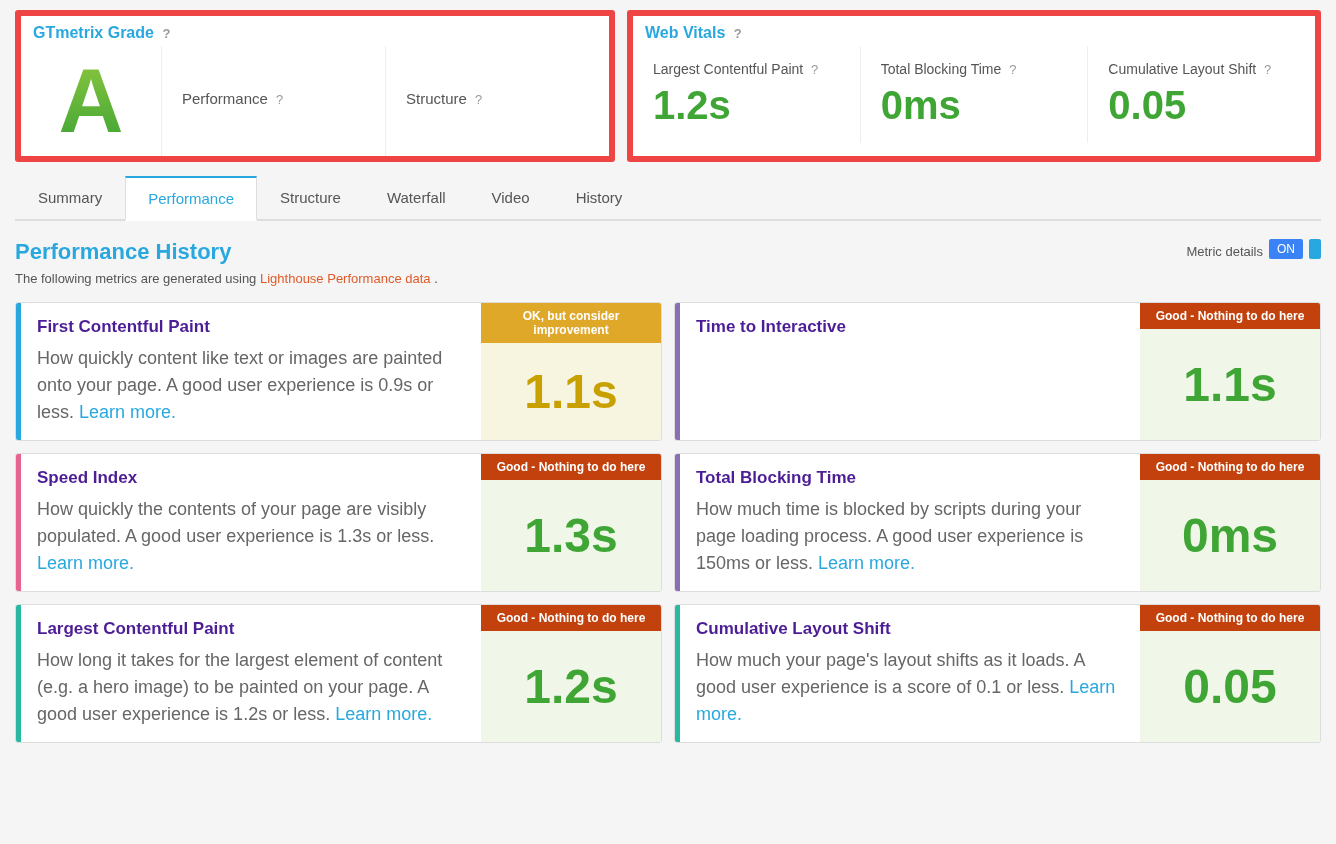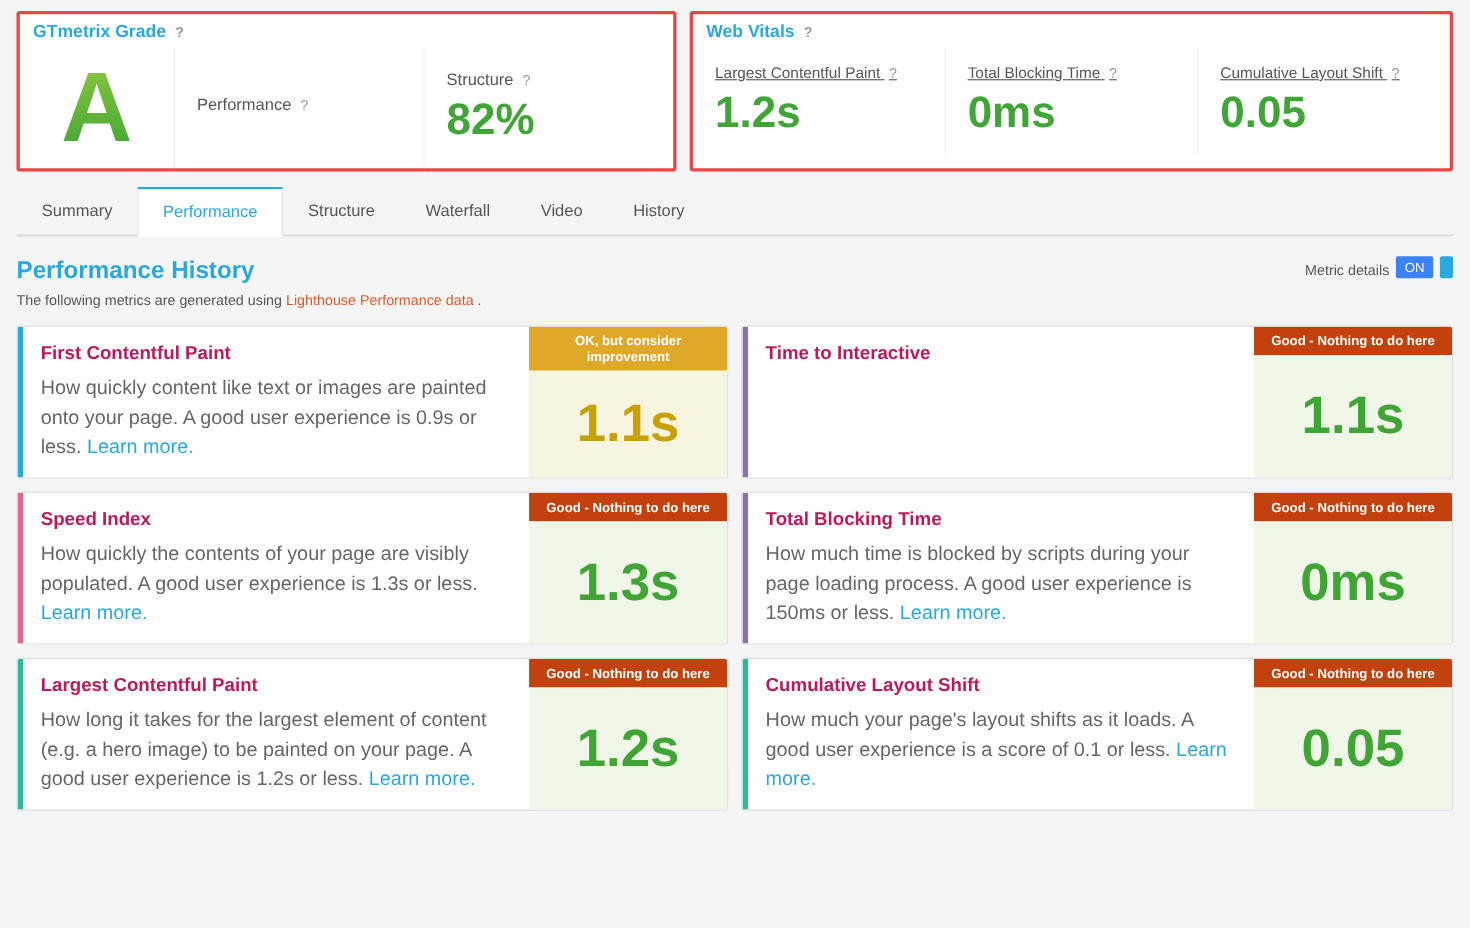--- a/index.html
+++ b/index.html
@@ -1,40 +1,40 @@
 <!DOCTYPE html>
 <html><head>
   <meta charset="utf-8">
   <style>
     * { box-sizing: border-box; margin: 0; padding: 0; }
     body { font-family: Arial, sans-serif; background: #f5f5f5; color: #333; font-size: 14px; }
     .container { max-width: 1336px; margin: 0 auto; padding: 10px 15px; }
 
     
     .top-panels { display: flex; gap: 12px; margin-bottom: 14px; }
-    .panel { background: #fff; border: 3px solid #ef4444; border-radius: 3px; }
+    .panel { background: #fff; border: 6px solid #ef4444; border-radius: 3px; }
     .grade-panel { flex: 0 0 600px; display: flex; }
     .web-vitals-panel { flex: 1; }
 
     .panel-title { font-size: 16px; color: #29a8e0; font-weight: bold; padding: 8px 12px 4px; }
     .panel-title .help-icon { color: #999; font-size: 13px; cursor: pointer; margin-left: 4px; }
 
     .grade-content { display: flex; align-items: stretch; }
     .grade-letter { flex: 0 0 140px; display: flex; align-items: center; justify-content: center; padding: 10px; }
     .grade-a { font-size: 90px; font-weight: bold; color: transparent; background: linear-gradient(to bottom, #8cc63f, #3fa535); -webkit-background-clip: text; background-clip: text; line-height: 1; }
     .grade-metrics { display: flex; flex: 1; }
     .grade-metric { flex: 1; border-left: 1px solid #eee; padding: 15px 20px; display: flex; flex-direction: column; justify-content: center; }
     .grade-metric .metric-label { font-size: 15px; color: #555; margin-bottom: 6px; }
     .grade-metric .metric-value { font-size: 40px; font-weight: bold; color: #3fa535; }
     .grade-metric .help-icon { color: #999; font-size: 13px; margin-left: 4px; }
 
     .web-vitals-content { display: flex; }
     .web-vital { flex: 1; border-left: 1px solid #eee; padding: 15px 20px; display: flex; flex-direction: column; justify-content: center; }
     .web-vital:first-child { border-left: none; }
-    .web-vital .vital-label { font-size: 14px; color: #555; margin-bottom: 6px; text-decoration: underline; }
+    .web-vital .vital-label { font-size: 14px; color: #555; margin-bottom: 6px; }
     .web-vital .vital-value { font-size: 40px; font-weight: bold; color: #3fa535; }
     .web-vital .help-icon { color: #999; font-size: 13px; margin-left: 4px; }
 
     
     .tabs-container { border-bottom: 2px solid #ddd; margin-bottom: 18px; display: flex; }
     .tab { padding: 12px 22px; cursor: pointer; font-size: 15px; color: #555; border: 1px solid transparent; border-bottom: none; margin-bottom: -2px; background: none; }
     .tab.active { color: #29a8e0; border-color: #ddd; border-bottom: 2px solid #fff; background: #fff; font-weight: 500; border-top: 2px solid #29a8e0; }
 
     
     .section-title { font-size: 22px; color: #29a8e0; font-weight: bold; margin-bottom: 6px; }
@@ -48,21 +48,21 @@
     
     .metrics-grid { display: grid; grid-template-columns: 1fr 1fr; gap: 12px; }
     .metric-card { background: #fff; border: 1px solid #ddd; border-radius: 3px; display: flex; overflow: hidden; }
     .metric-card-left-border { width: 5px; flex-shrink: 0; }
     .metric-card-left-border.blue { background: #29a8e0; }
     .metric-card-left-border.pink { background: #e86490; }
     .metric-card-left-border.teal { background: #29b8a0; }
     .metric-card-left-border.purple { background: #8b6fb5; }
 
     .metric-card-body { flex: 1; padding: 14px 14px 14px 16px; }
-    .metric-card-name { font-size: 17px; font-weight: bold; color: #be185d; margin-bottom: 8px; }
+    .metric-card-name { font-size: 17px; font-weight: bold; color: #4c1d95; margin-bottom: 8px; }
     .metric-card-desc { font-size: 18px; color: #666; line-height: 1.5; }
     .metric-card-desc a { color: #29a8e0; text-decoration: none; }
 
     .metric-card-result { flex: 0 0 180px; display: flex; flex-direction: column; }
     .result-badge { padding: 6px 10px; text-align: center; font-size: 12px; font-weight: bold; color: #fff; }
     .result-badge.good { background: #c2410c; text-align: center; }
     .result-badge.ok { background: #e0a829; }
     .result-value-box { flex: 1; display: flex; align-items: center; justify-content: center; background: #f0f7e8; }
     .result-value-box.ok-bg { background: #f7f5e0; }
     .result-value { font-size: 48px; font-weight: bold; color: #3fa535; }
@@ -90,21 +90,20 @@
               <div class="metric-label">
                 <span>Performance</span>
                 <span class="help-icon">?</span>
               </div>
             </div>
             <div class="grade-metric">
               <div class="metric-label">
                 <span>Structure</span>
                 <span class="help-icon">?</span>
               </div>
-              <div class="metric-value">82%</div>
             </div>
           </div>
         </div>
       </div>
     </div>
 
     <div class="panel web-vitals-panel">
       <div class="panel-title">
         <span>Web Vitals</span>
         <span class="help-icon">?</span>

